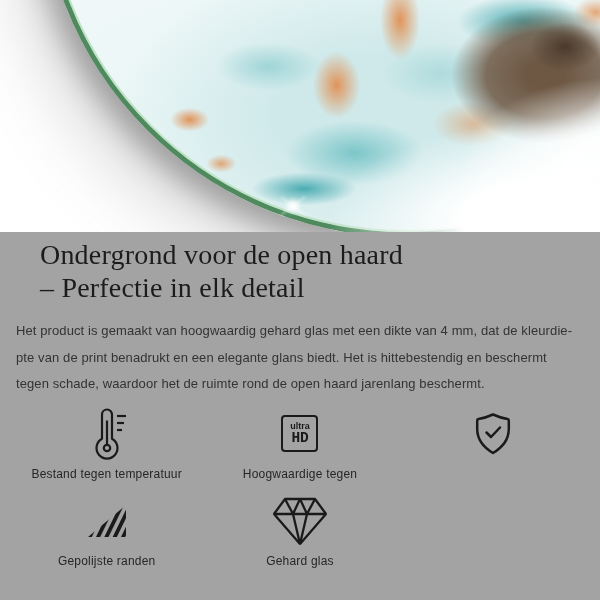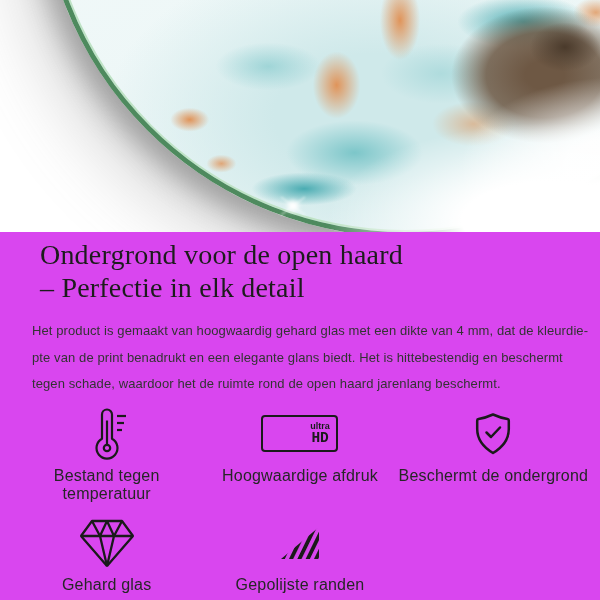--- a/index.html
+++ b/index.html
@@ -1,17 +1,17 @@
 <!DOCTYPE html>
 <html style="--text-heading: #1c1c1c; --text-body: #333333; --text-label: #262626; --icon-stroke: #1a1a1a; --glass-edge: #4e8a5e; --glass-edge-light: #bfe3c6; --art-teal-deep: #4aacb2; --art-teal: #7cc6c9; --art-teal-pale: #cfe9ea; --art-orange: #e0945a; --art-bronze: #6e5844; --art-bronze-dark: #4a3a2b;"><head>
 <meta charset="utf-8">
 <style>
   html,body{margin:0;padding:0;}
   body{width:600px;height:600px;background:#fff;font-family:"Liberation Sans","DejaVu Sans",sans-serif;}
-  .page{position:relative;width:600px;height:600px;overflow:hidden;background:#d946ef;}
+  .page{position:relative;width:600px;height:600px;overflow:hidden;background:#a3a3a3;}
 
   
   .hero{position:relative;width:600px;height:232px;overflow:hidden;background:#fff;}
   .disc{
     position:absolute;left:40px;top:-493px;width:720px;height:720px;border-radius:50%;
     border:5px solid var(--glass-edge,#4e8a5e);
     box-shadow:
       inset 0 0 0 2px var(--glass-edge-light,#bfe3c6),
       -10px 12px 26px rgba(90,90,90,.45),
       -26px 34px 70px rgba(120,120,120,.30);
@@ -39,33 +39,33 @@
       radial-gradient(210px 120px at 103% 72%, rgba(255,255,255,.92) 25%, rgba(255,255,255,0) 75%);
   }
   .sparkle{position:absolute;left:245px;top:183px;pointer-events:none;}
 
   
   .title{
     margin:6px 40px 0;font-family:"Liberation Serif","DejaVu Serif",serif;font-weight:400;
     font-size:28px;line-height:33px;color:var(--text-heading,#1c1c1c);white-space:pre;letter-spacing:.2px;
   }
   .body-text{
-    margin:14px 32px 0;font-size:13px;line-height:26.5px;color:var(--text-body,#333);
+    margin:14px 16px 0;font-size:13px;line-height:26.5px;color:var(--text-body,#333);
     white-space:pre;letter-spacing:.1px;
   }
 
   
   .features{margin:10px 10px 0;display:grid;grid-template-columns:1fr 1fr 1fr;row-gap:14px;}
   .feature{display:flex;flex-direction:column;align-items:center;}
   .f-icon{height:52px;display:flex;align-items:center;justify-content:center;color:var(--icon-stroke,#1a1a1a);}
   .f-icon svg{display:block;}
-  .f-label{margin-top:7px;font-size:16px;color:var(--text-label,#262626);text-align:center;letter-spacing:.2px;}
+  .f-label{margin-top:7px;font-size:12px;color:var(--text-label,#262626);text-align:center;letter-spacing:.2px;}
   .uhd-box{
     width:33px;height:33px;border:2.6px solid currentColor;border-radius:4px;
-    display:flex;flex-direction:column;align-items:center;justify-content:center;color:var(--icon-stroke,#1a1a1a);padding-left:40px;
+    display:flex;flex-direction:column;align-items:center;justify-content:center;color:var(--icon-stroke,#1a1a1a);
   }
   .uhd-top{font-size:9px;font-weight:600;line-height:9px;}
   .uhd-bottom{font-size:14.5px;font-weight:800;line-height:14px;letter-spacing:-.2px;font-family:Liberation Mono, monospace;}
 </style>
 </head>
 <body>
 
 <div class="page">
 
   <div class="hero">
@@ -110,55 +110,54 @@
       <div class="f-label">Bestand tegen temperatuur</div>
     </div>
 
     <div class="feature">
       <div class="f-icon">
         <div class="uhd-box">
           <span class="uhd-top">ultra</span>
           <span class="uhd-bottom">HD</span>
         </div>
       </div>
-      <div class="f-label">Hoogwaardige afdruk</div>
+      <div class="f-label">Hoogwaardige tegen</div>
     </div>
 
     <div class="feature">
       <div class="f-icon">
         <svg width="38" height="44" viewBox="0 0 38 44" fill="none" stroke="currentColor" stroke-width="2.5">
           <path d="M19,2.5 C23.5,4.5 28.5,6.3 33.5,7 C34.3,7.1 34.8,7.7 34.8,8.5 V17 C34.8,27.5 28.6,35.2 19,41 C9.4,35.2 3.2,27.5 3.2,17 V8.5 C3.2,7.7 3.7,7.1 4.5,7 C9.5,6.3 14.5,4.5 19,2.5 Z" stroke-linejoin="round"></path>
           <polyline points="12.5,20.5 17,25 26,15.5" stroke-linecap="round" stroke-linejoin="round"></polyline>
         </svg>
       </div>
-      <div class="f-label">Beschermt de ondergrond</div>
-    </div>
-
-    <div class="feature">
-      <div class="f-icon">
-        <svg width="62" height="54" viewBox="0 0 62 54" fill="none" stroke="currentColor" stroke-width="2.3">
-          <path d="M16,5 H46 L57,20 L31,50 L5,20 Z" stroke-linejoin="bevel"></path>
-          <path d="M5,20 H57 M16,5 L24,20 L31,5 L38,20 L46,5 M24,20 L31,50 M38,20 L31,50" stroke-linejoin="bevel"></path>
-        </svg>
-      </div>
-      <div class="f-label">Gehard glas</div>
     </div>
 
     <div class="feature">
       <div class="f-icon">
         <svg width="40" height="34" viewBox="0 0 40 34">
           <defs>
             <pattern id="hp" width="7.5" height="7.5" patternUnits="userSpaceOnUse" patternTransform="rotate(26)">
               <rect width="3.8" height="7.5" fill="currentColor"></rect>
             </pattern>
             <clipPath id="tri">
                 <path d="M1,33 L39,1 L39,33 Z"></path>
               </clipPath>
           </defs>
           <rect width="40" height="34" fill="url(#hp)" clip-path="url(#tri)"></rect>
         </svg>
       </div>
       <div class="f-label">Gepolijste randen</div>
     </div>
 
+    <div class="feature">
+      <div class="f-icon">
+        <svg width="62" height="54" viewBox="0 0 62 54" fill="none" stroke="currentColor" stroke-width="2.3">
+          <path d="M16,5 H46 L57,20 L31,50 L5,20 Z" stroke-linejoin="bevel"></path>
+          <path d="M5,20 H57 M16,5 L24,20 L31,5 L38,20 L46,5 M24,20 L31,50 M38,20 L31,50" stroke-linejoin="bevel"></path>
+        </svg>
+      </div>
+      <div class="f-label">Gehard glas</div>
+    </div>
+
 
   </div>
 </div>
 
 </body></html>

